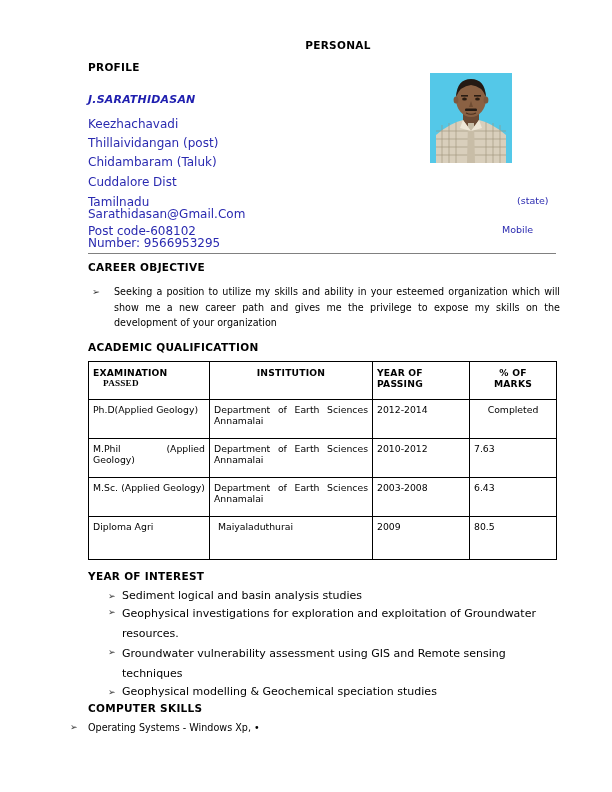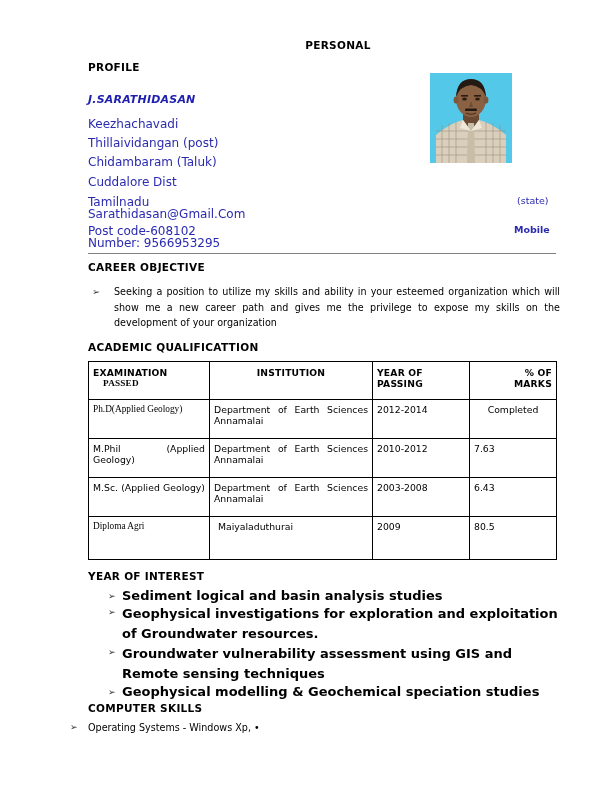--- a/index.html
+++ b/index.html
@@ -77,21 +77,21 @@
   .a1 { top: 117px; }
   .a2 { top: 136px; }
   .a3 { top: 155px; }
   .a4 { top: 175px; }
   .a5 { top: 195px; }
   .a6 { top: 207px; }
   .a7 { top: 224px; }
   .a8 { top: 236px; }
 
   .r-state  { left: 517px; top: 195px; }
-  .r-mobile { left: 514px; top: 224px; font-weight: bold; }
+  .r-mobile { left: 502px; top: 224px; }
 
   
   .rule {
     position: absolute;
     left: 88px;
     width: 468px;
     height: 1px;
     background: #808080;
   }
   .rule-1 { top: 253px; }
@@ -150,25 +150,25 @@
     font-weight: bold;
     font-size: 9.2px;
     letter-spacing: .2px;
     padding-top: 5px;
     padding-bottom: 5px;
     height: 27px;
   }
   .th-exam { text-align: left; }
   .th-inst { text-align: center; }
   .th-year { text-align: left; }
-  .th-mark { text-align: right; }
+  .th-mark { text-align: center; }
   .th-exam .l2 { padding-left: 10px; font-family: Liberation Serif, serif; }
 
   .c-exam { text-align: justify; text-align-last: justify; height: 28px; }
-  .c-exam.nojust { text-align: center; text-align-last: left; font-family: Liberation Serif, serif; }
+  .c-exam.nojust { text-align: center; text-align-last: left; }
   .c-inst { text-align: justify; text-align-last: justify; }
   .c-inst.nojust { text-align: left; text-align-last: left; padding-left: 8px; }
   .c-year { text-align: left; }
   .c-mark { text-align: left; margin-left: 23px; }
   .c-mark.center { text-align: center; }
 
   .row-tall td { height: 30px; }
   .row-last td { height: 34px; }
 
   
@@ -180,23 +180,22 @@
   .aoi-row { display: flex; }
   .aoi-bullet {
     width: 14px;
     flex: 0 0 14px;
     font-size: 9px;
     color: #333;
     line-height: 16px;
   }
   .aoi-text {
     flex: 1;
-    font-size: 13px;
+    font-size: 11px;
     line-height: 16px;
-    font-weight: bold;
   }
   .aoi-row.wide .aoi-text { line-height: 20px; }
 
   
   .cs-wrap {
     position: absolute;
     left: 70px; top: 720px;
     width: 480px;
   }
   .cs-row { display: flex; }

